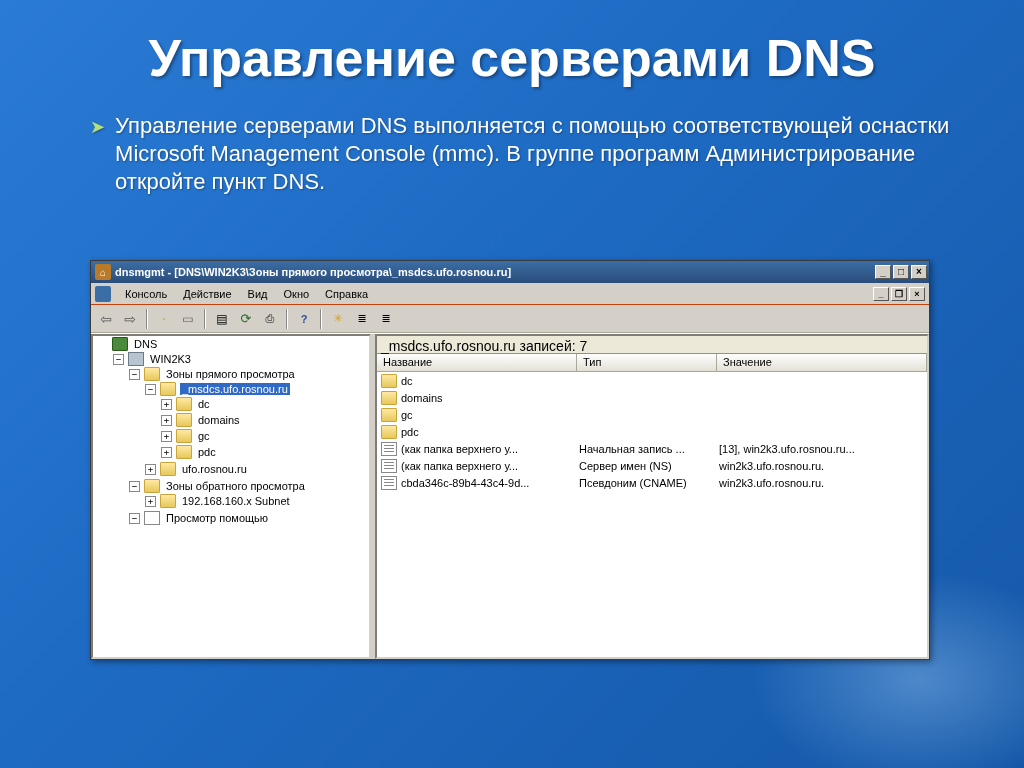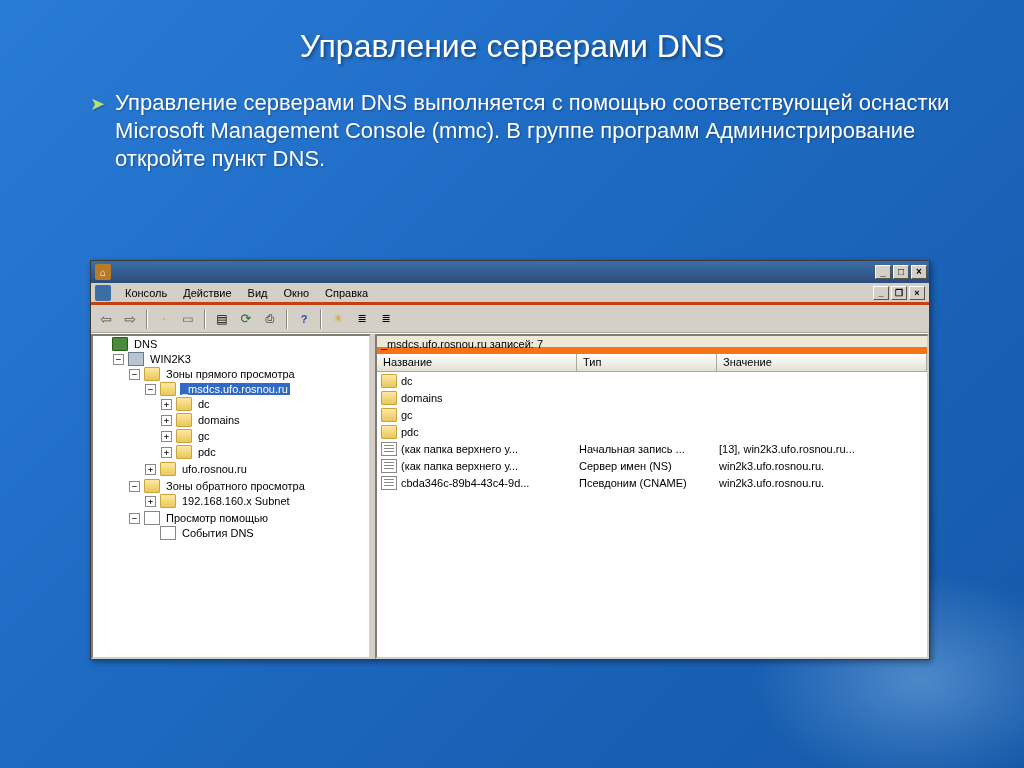--- a/index.html
+++ b/index.html
@@ -6,22 +6,22 @@
   body {
     width: 1024px; height: 768px;
     background: radial-gradient(ellipse 280px 180px at 920px 680px, rgba(180,220,255,0.35) 0%, rgba(180,220,255,0) 60%),
                 linear-gradient(135deg, #2a7bd4 0%, #1e6bc4 40%, #1558a8 100%);
     font-family: Tahoma, Verdana, sans-serif;
     overflow: hidden;
     color: #fff;
   }
   .slide-title {
     font-family: Arial, sans-serif;
-    font-size: 32px;
-    font-weight: 400;
+    font-size: 52px;
+    font-weight: 700;
     text-align: center;
     padding: 28px 0 10px;
     text-shadow: 2px 2px 3px rgba(0,0,0,0.35);
   }
   .bullet-block {
     padding: 14px 70px 0 90px;
     font-size: 22px;
     line-height: 1.28;
     text-shadow: 1px 1px 2px rgba(0,0,0,0.3);
   }
@@ -74,21 +74,21 @@
     margin-left: 2px;
     color:#000;
     font: bold 10px/12px Arial;
     text-align:center;
   }
   .menubar {
     height: 22px;
     display: flex;
     align-items: center;
     padding: 0 4px;
-    border-bottom: 3px solid #c2410c;
+    border-bottom: 1px solid #c2410c;
   }
   .menubar .menuicon {
     width:16px;height:16px;margin-right:6px;
     background:#3b6ea5;border-radius:2px;
   }
   .menubar .menuitem { padding: 2px 8px; }
   .menubar .mdi-btns { margin-left:auto; display:flex; }
   .menubar .mdi-btns .win-btn { width:16px;height:14px;background:#d4d0c8;border:1px solid #fff;border-right-color:#555;border-bottom-color:#555;margin-left:2px;font:bold 9px/12px Arial;text-align:center;}
   .toolbar {
     height: 28px;
@@ -109,22 +109,22 @@
   .treepane{
     width:280px;background:#fff;border:2px inset #d4d0c8;
     overflow:auto;font-size:11px;
   }
   .splitter{width:4px;background:#d4d0c8;cursor:col-resize;}
   .listpane{
     flex:1;background:#fff;border:2px inset #d4d0c8;
     display:flex;flex-direction:column;
   }
   .pathbar{
-    height:18px;border-bottom:7px solid #f97316;
-    padding:2px 4px;font-size:11px;background:#ece9d8;
+    height:18px;border-bottom:1px solid #f97316;
+    padding:2px 4px;font-size:14px;background:#ece9d8;
   }
   .listhead{
     display:flex;height:18px;border-bottom:1px solid #aca899;
   }
   .listhead .col{
     border-right:1px solid #aca899;
     background:linear-gradient(#fefefe,#e3e1d5);
     padding:2px 6px;font-size:11px;
   }
   .listbody{flex:1;overflow:auto;}
@@ -174,20 +174,21 @@
     <span class="chev">➤</span>
     <span>
       <span>Управление серверами DNS выполняется с помощью соответствующей оснастки Microsoft Management Console (mmc). В группе программ </span><b>Администрирование</b><span> откройте пункт </span><b>DNS</b><span>.</span>
     </span>
   </div>
 </div>
 
 <div class="mmc">
   <div class="titlebar">
     <span class="icon-mmc">⌂</span>
+    <span>dnsmgmt - [DNS\WIN2K3\Зоны прямого просмотра\_msdcs.ufo.rosnou.ru]</span>
     <span class="spacer"></span>
     <span class="win-btn">_</span>
     <span class="win-btn">□</span>
     <span class="win-btn">×</span>
   </div>
   <div class="menubar">
     <span class="menuicon"></span>
     <span class="menuitem">Консоль</span>
     <span class="menuitem">Действие</span>
     <span class="menuitem">Вид</span>
@@ -303,29 +304,20 @@
                         </div>
                       </li>
                   </ul>
                 </li>
                 <li>
                   <div class="node">
                       <span class="exp">−</span>
                       <span class="ic evt"></span>
                       <span class="label">Просмотр помощью</span>
                     </div>
-                  <ul>
-                    <li>
-                        <div class="node">
-                          <span class="spacepad"></span>
-                          <span class="ic evt"></span>
-                          <span class="label">События DNS</span>
-                        </div>
-                      </li>
-                  </ul>
                 </li>
               </ul>
             </li>
           </ul>
         </li>
       </ul>
     </div>
     <div class="splitter"></div>
     <div class="listpane">
       <div class="pathbar">_msdcs.ufo.rosnou.ru   записей: 7</div>

